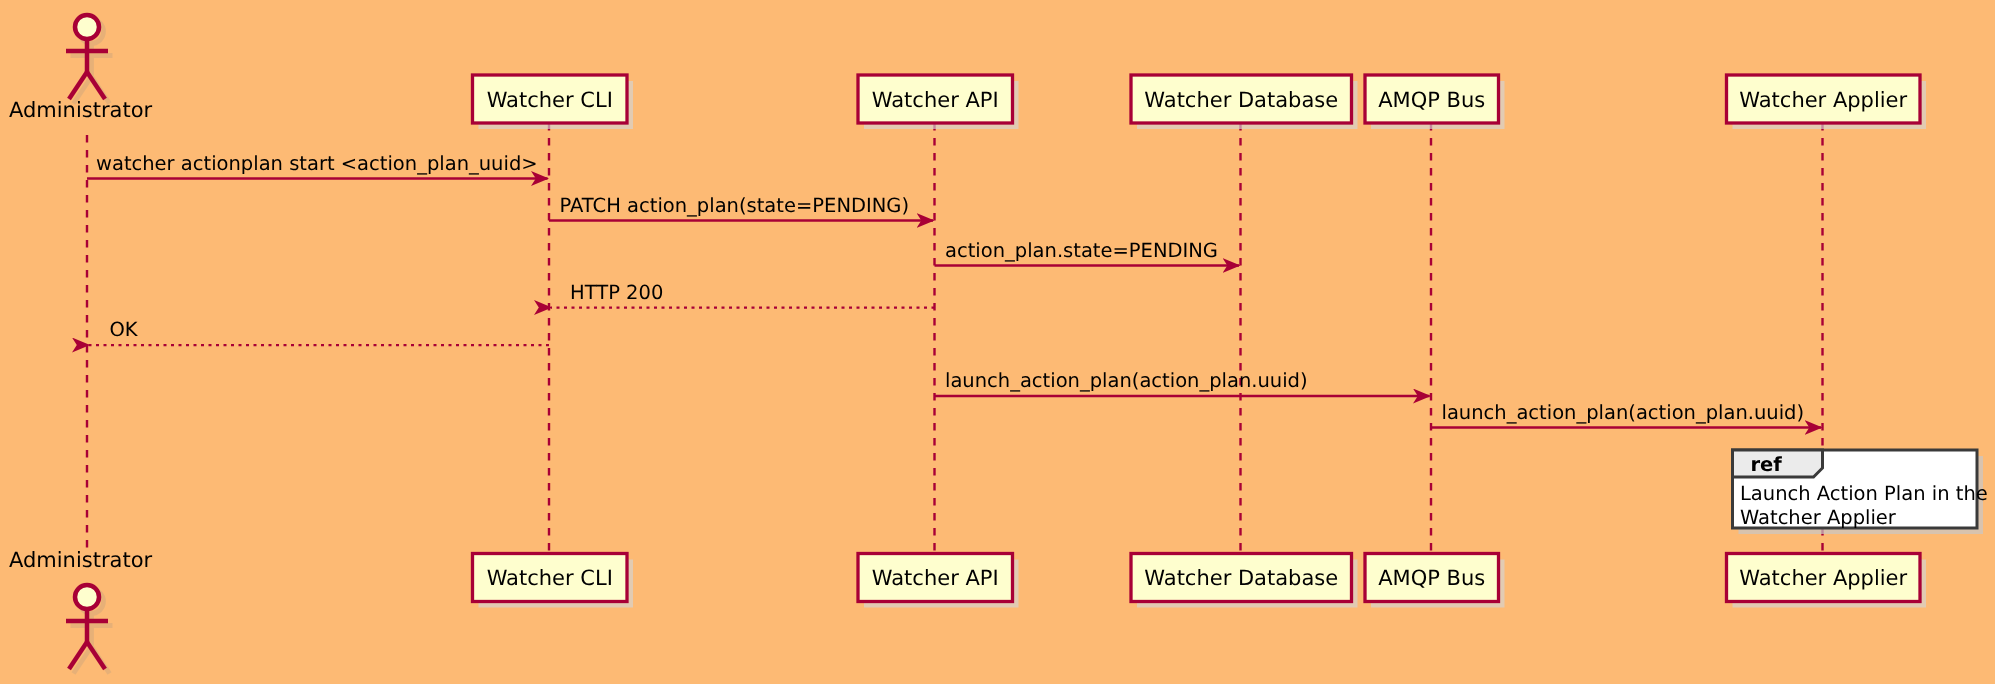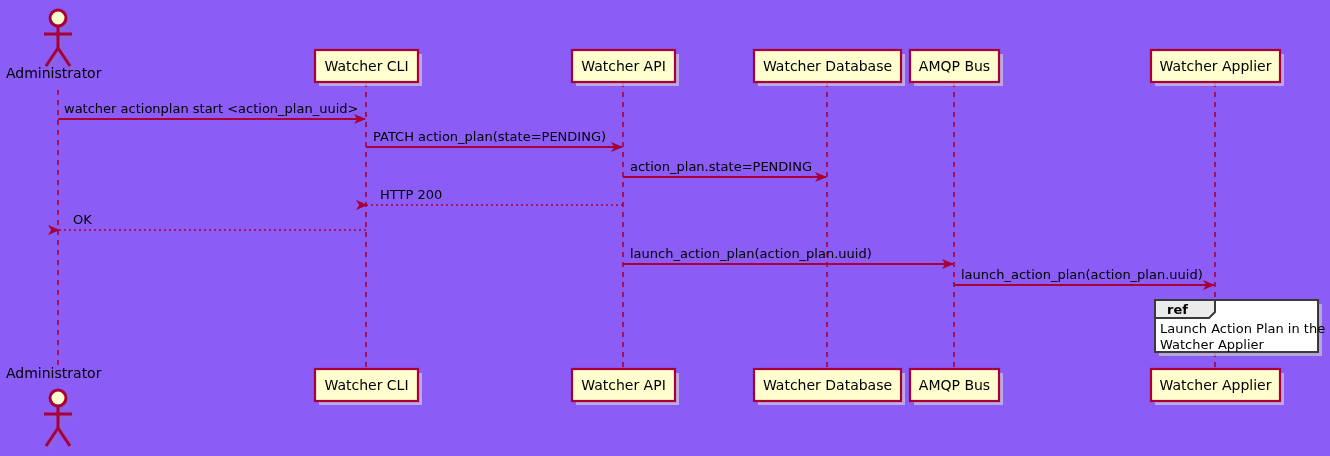--- a/index.html
+++ b/index.html
@@ -7,21 +7,21 @@
     padding: 0;
     background: #FFFFFF;
   }
   body {
     font-family: "DejaVu Sans", sans-serif;
   }
   #diagram {
     position: relative;
     width: 1330px;
     height: 456px;
-    background: #8b5cf6;
+    background: #fdba74;
     overflow: hidden;
   }
   #diagram svg {
     position: absolute;
     left: 0;
     top: 0;
   }
   .pbox-label {
     font-family: "DejaVu Sans", sans-serif;
     font-size: 14px;

